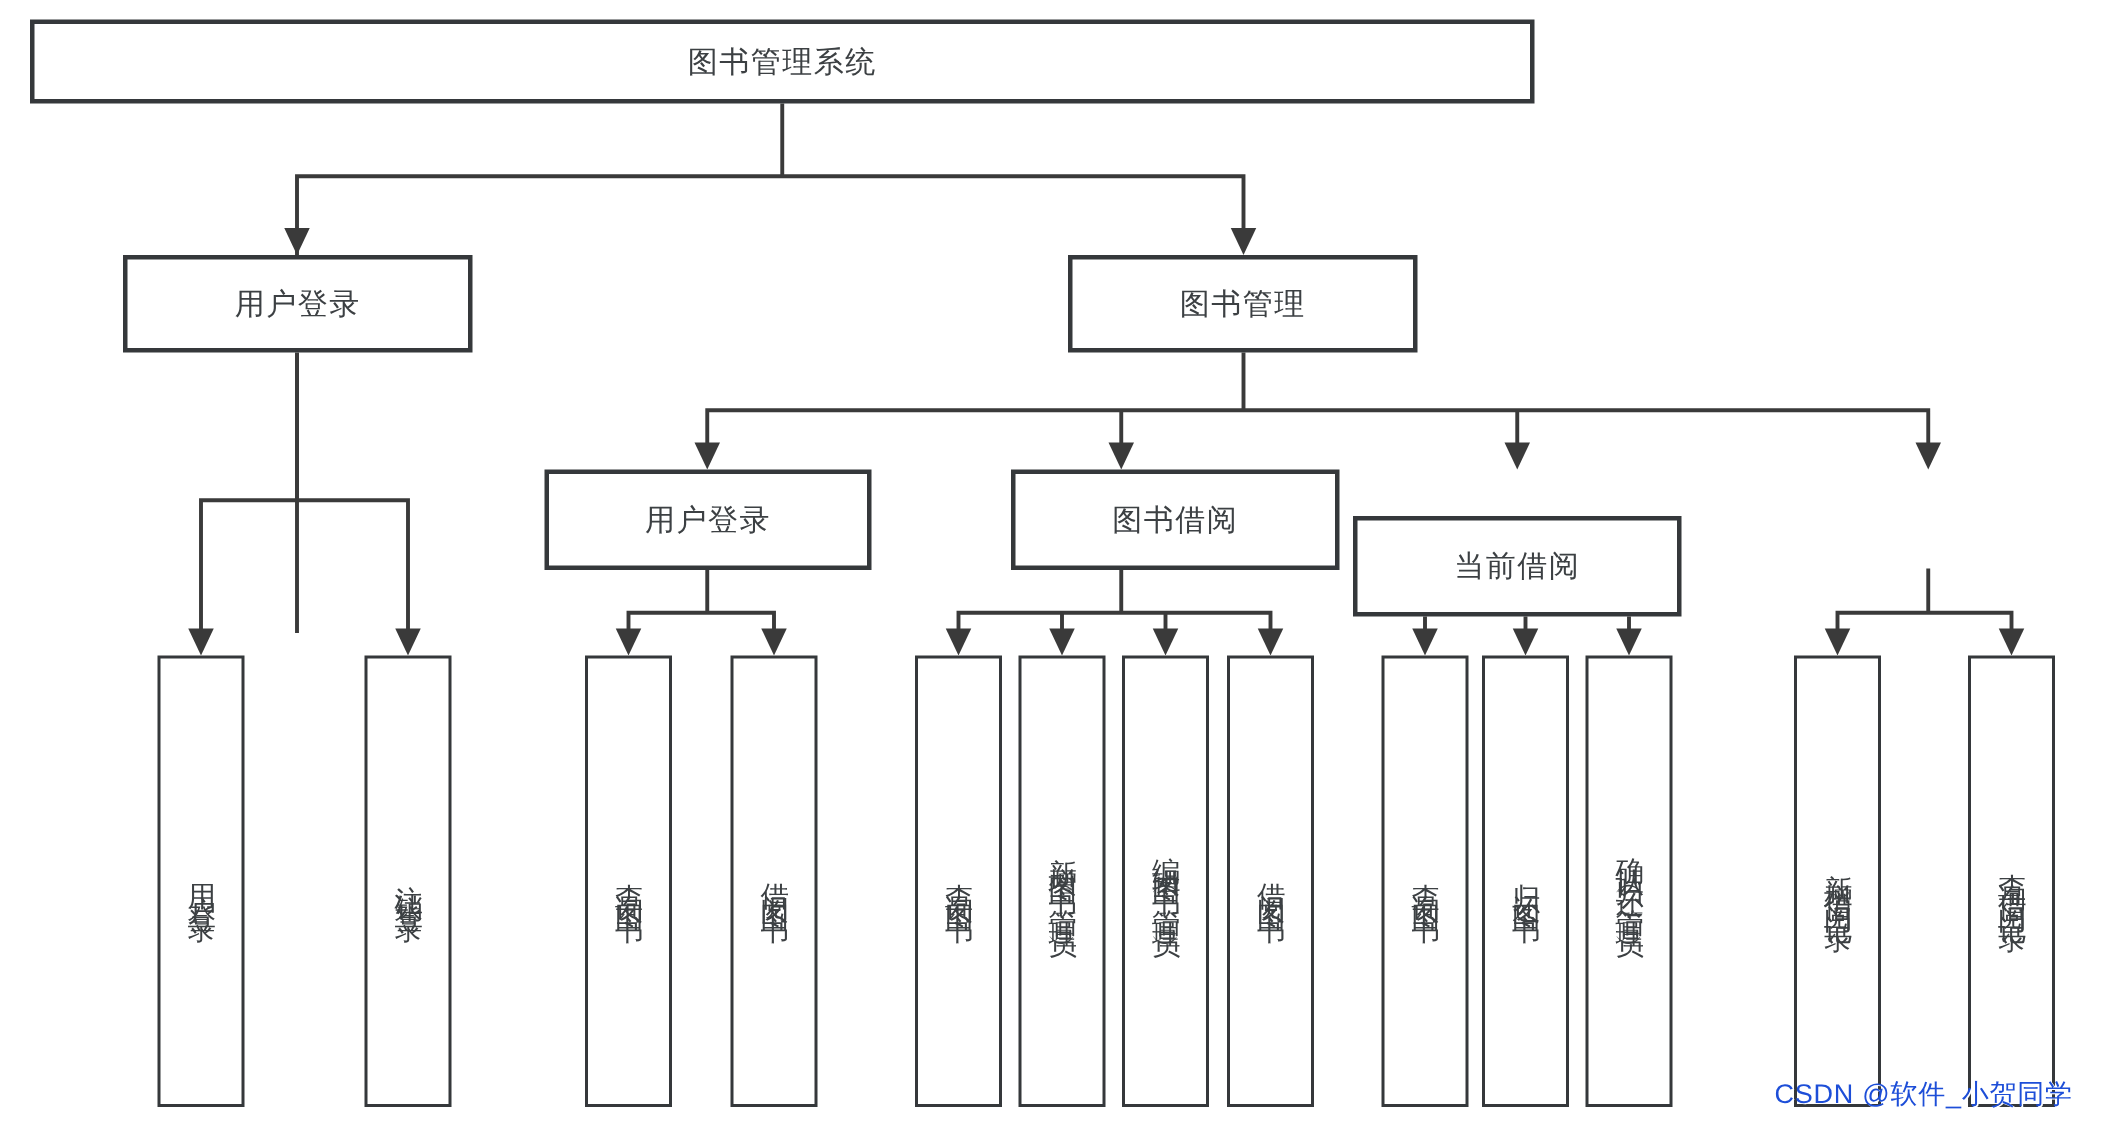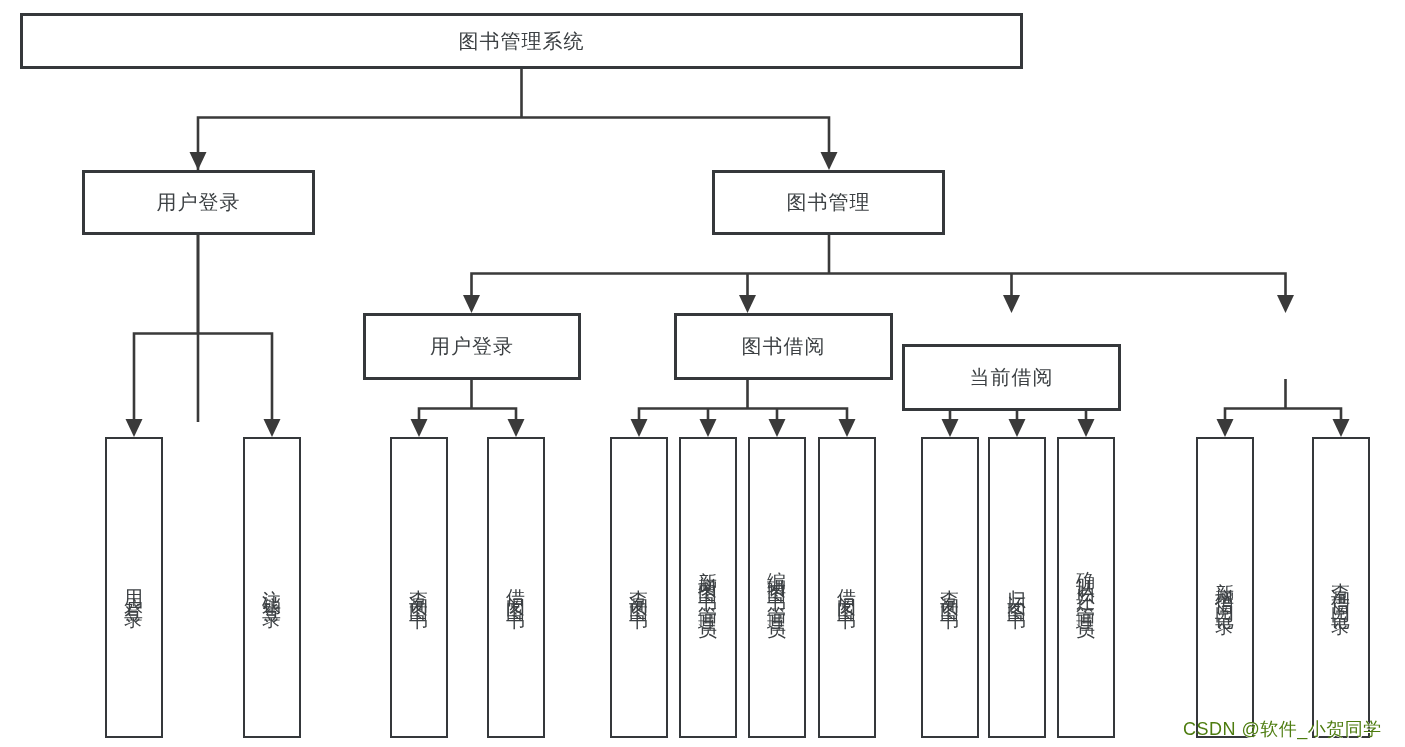--- a/index.html
+++ b/index.html
@@ -67,21 +67,21 @@
   #n-leaf-query-book-3   { left: 921px; }
   #n-leaf-return-book    { left: 988px; }
   #n-leaf-confirm-return { left: 1057px; }
   #n-leaf-add-record     { left: 1196px; }
   #n-leaf-query-record   { left: 1312px; }
   #watermark {
     position: absolute;
     left: 1183px;
     top: 717px;
     font-size: 18px;
-    color: #4d7c0f;
+    color: #1d4ed8;
     letter-spacing: 0.5px;
     white-space: nowrap;
     z-index: 5;
     text-shadow: 1px 1px 0 #ffffff;
   }
 </style>
 </head>
 <body>
 
 <div id="canvas">

